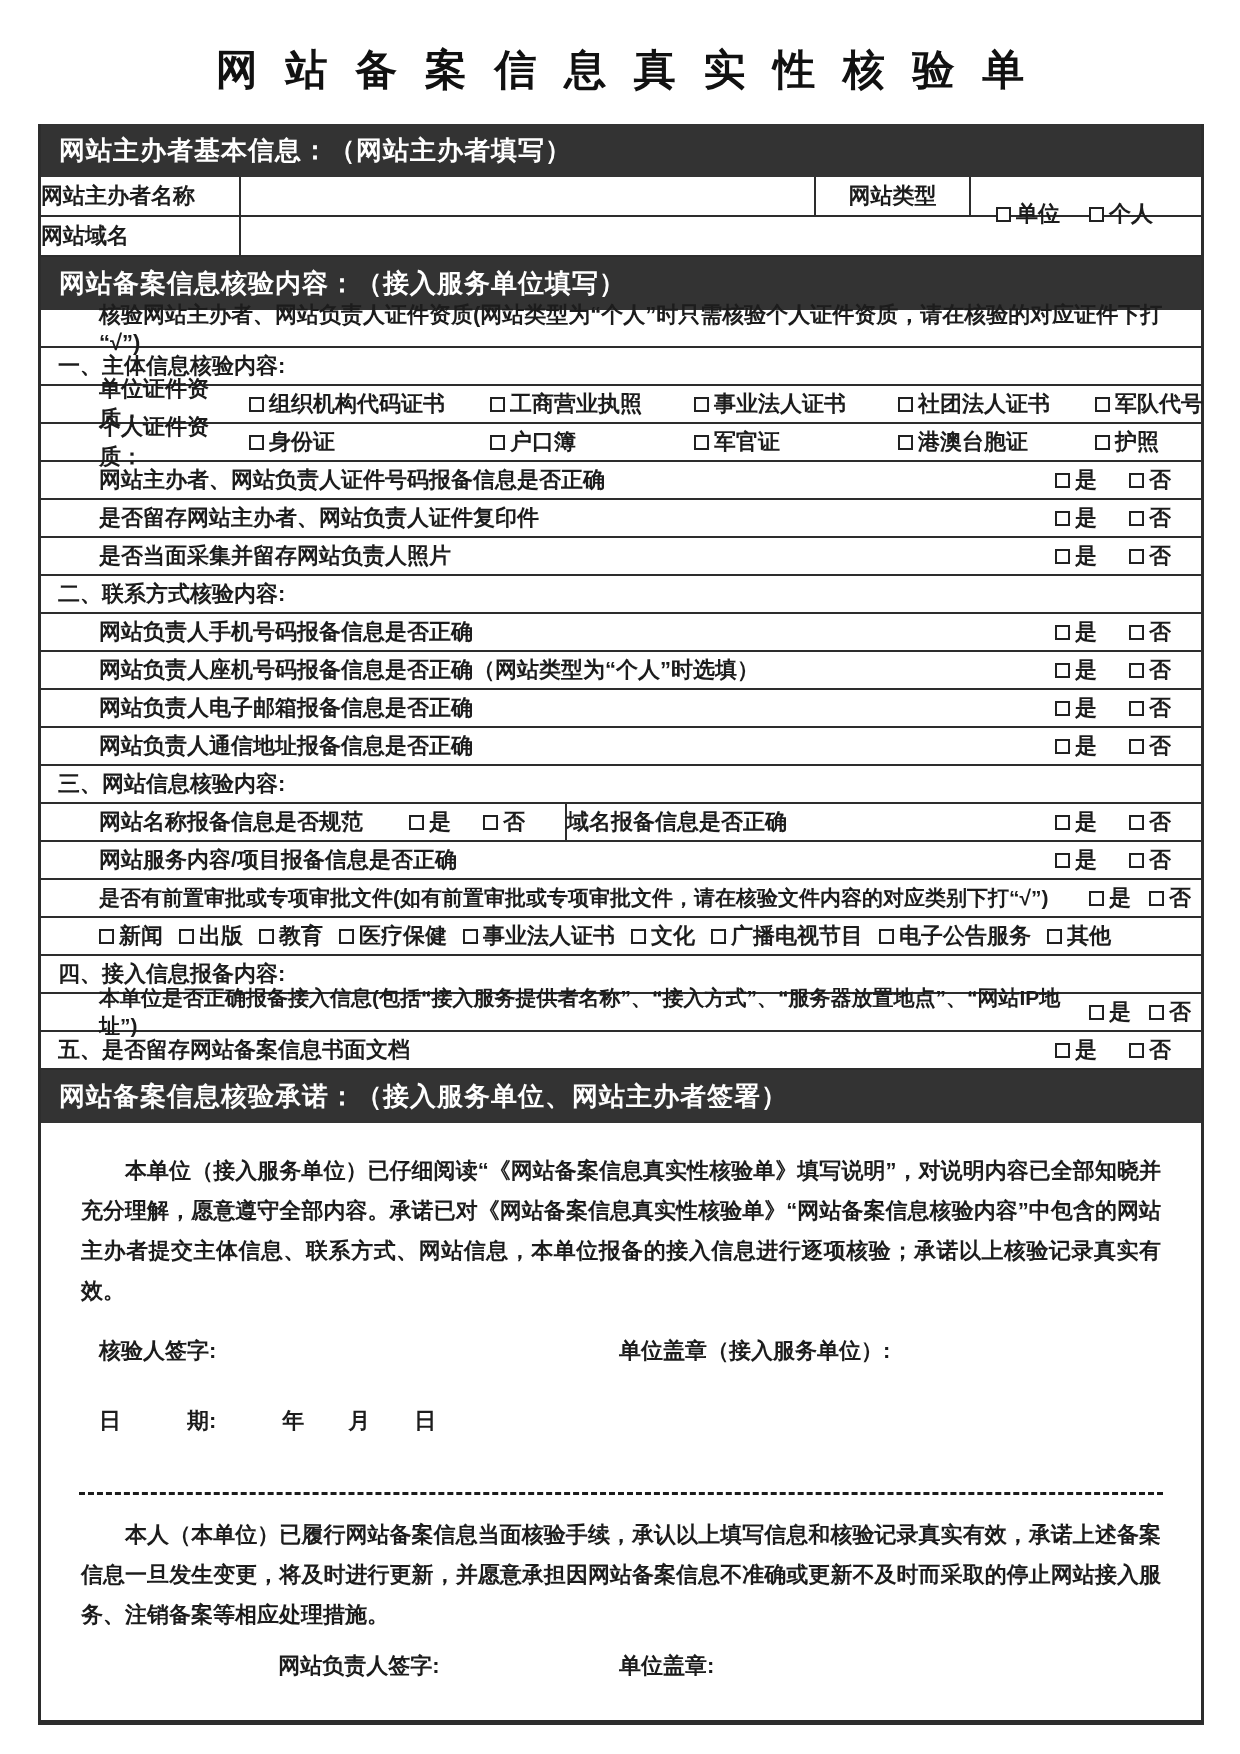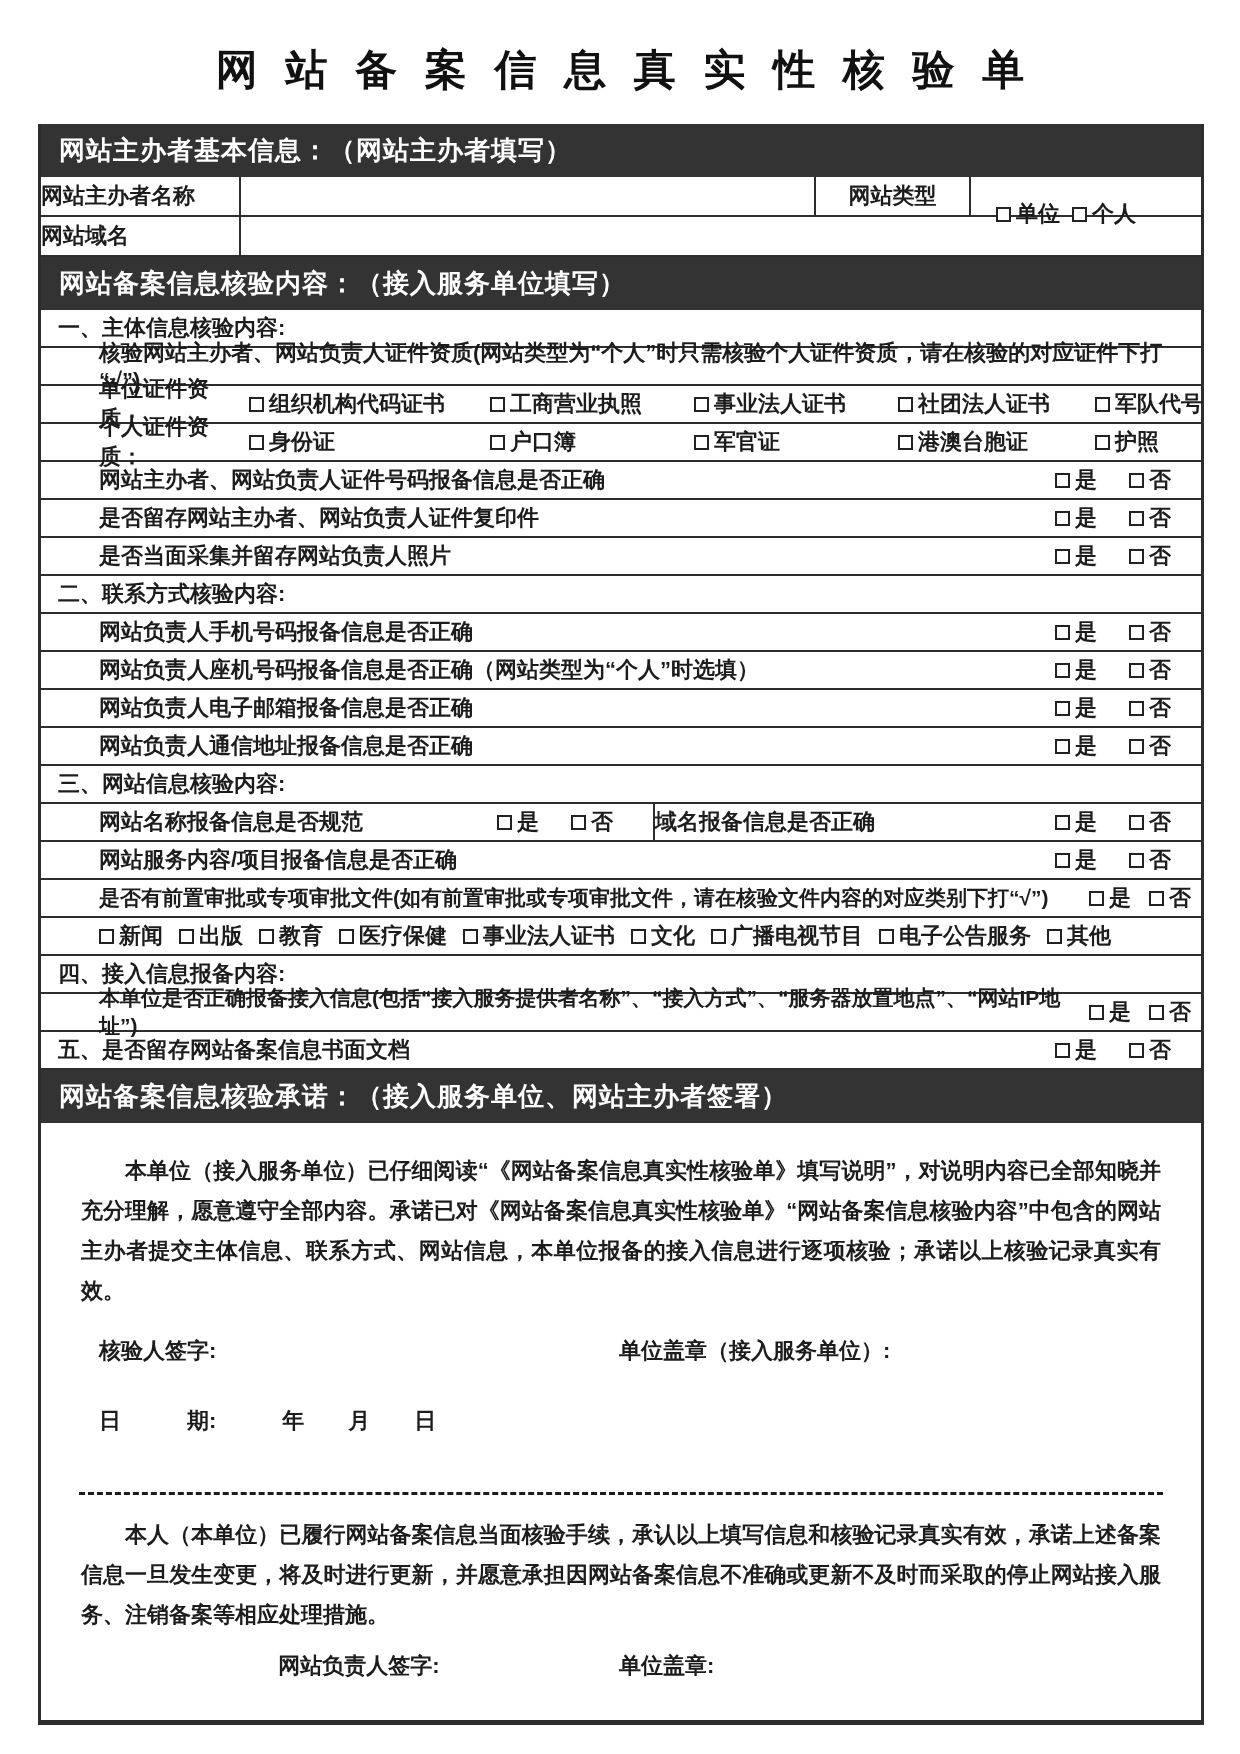--- a/index.html
+++ b/index.html
@@ -44,21 +44,21 @@
     border-bottom: 2px solid #2d2d2d;
     height: 38px;
     font-size: 22px;
   }
   .h40 { height: 40px; }
   .cell { height: 100%; display: flex; align-items: center; }
   .bR { border-right: 2px solid #2d2d2d; }
   .w188 { width: 200px; }
   .w155 { width: 155px; justify-content: center; }
   .flex1 { flex: 1 1 auto; }
-  .optcell { width: 230px; padding-left: 25px; gap: 12px; margin-top: 36px; }
+  .optcell { width: 230px; padding-left: 25px; gap: 29px; margin-top: 36px; }
   .sect { padding-left: 17px; }
   .q { padding-left: 58px; }
   .small { font-size: 21px; }
   .cb {
     width: 15px; height: 15px;
     border: 2px solid #222;
     background: #fff;
     display: inline-block;
     margin-right: 5px;
     flex: none;
@@ -70,21 +70,21 @@
   .certlbl { width: 150px; flex: none; }
   .certs {
     flex: 1;
     display: grid;
     grid-template-columns: 217px 180px 180px 173px 137px auto;
     align-items: center;
     gap: 24px;
   }
   .cats { display: flex; gap: 16px; align-items: center; font-family: Liberation Serif, serif; }
   .half-l {
-    width: 614px; height: 100%;
+    width: 526px; height: 100%;
     display: flex; align-items: center;
     border-right: 2px solid #2d2d2d;
     padding-left: 58px;
   }
   .half-r { flex: 1; height: 100%; display: flex; align-items: center; }
   .promise-body { height: 597px; padding: 0 20px; overflow: hidden; }
   .para {
     margin: 28px 20px 0 20px;
     font-size: 22px;
     line-height: 40px;
@@ -125,26 +125,26 @@
       </div>
     </div>
 
     <div class="row h40">
       <div class="cell w188 bR">网站域名</div>
       <div class="cell flex1"></div>
     </div>
 
     <div class="bar">网站备案信息核验内容：（接入服务单位填写）</div>
 
+    <div class="row q">
+      <span>核验网站主办者、网站负责人证件资质(网站类型为“个人”时只需核验个人证件资质，请在核验的对应证件下打“√”)</span>
+    </div>
+
     <div class="row sect">
       <span>一、主体信息核验内容:</span>
-    </div>
-
-    <div class="row q">
-      <span>核验网站主办者、网站负责人证件资质(网站类型为“个人”时只需核验个人证件资质，请在核验的对应证件下打“√”)</span>
     </div>
 
     <div class="row q">
       <span class="certlbl">单位证件资质：</span>
       <div class="certs">
         <span class="opt">
             <span class="cb"></span>
             <span>组织机构代码证书</span>
           </span>
         <span class="opt">

